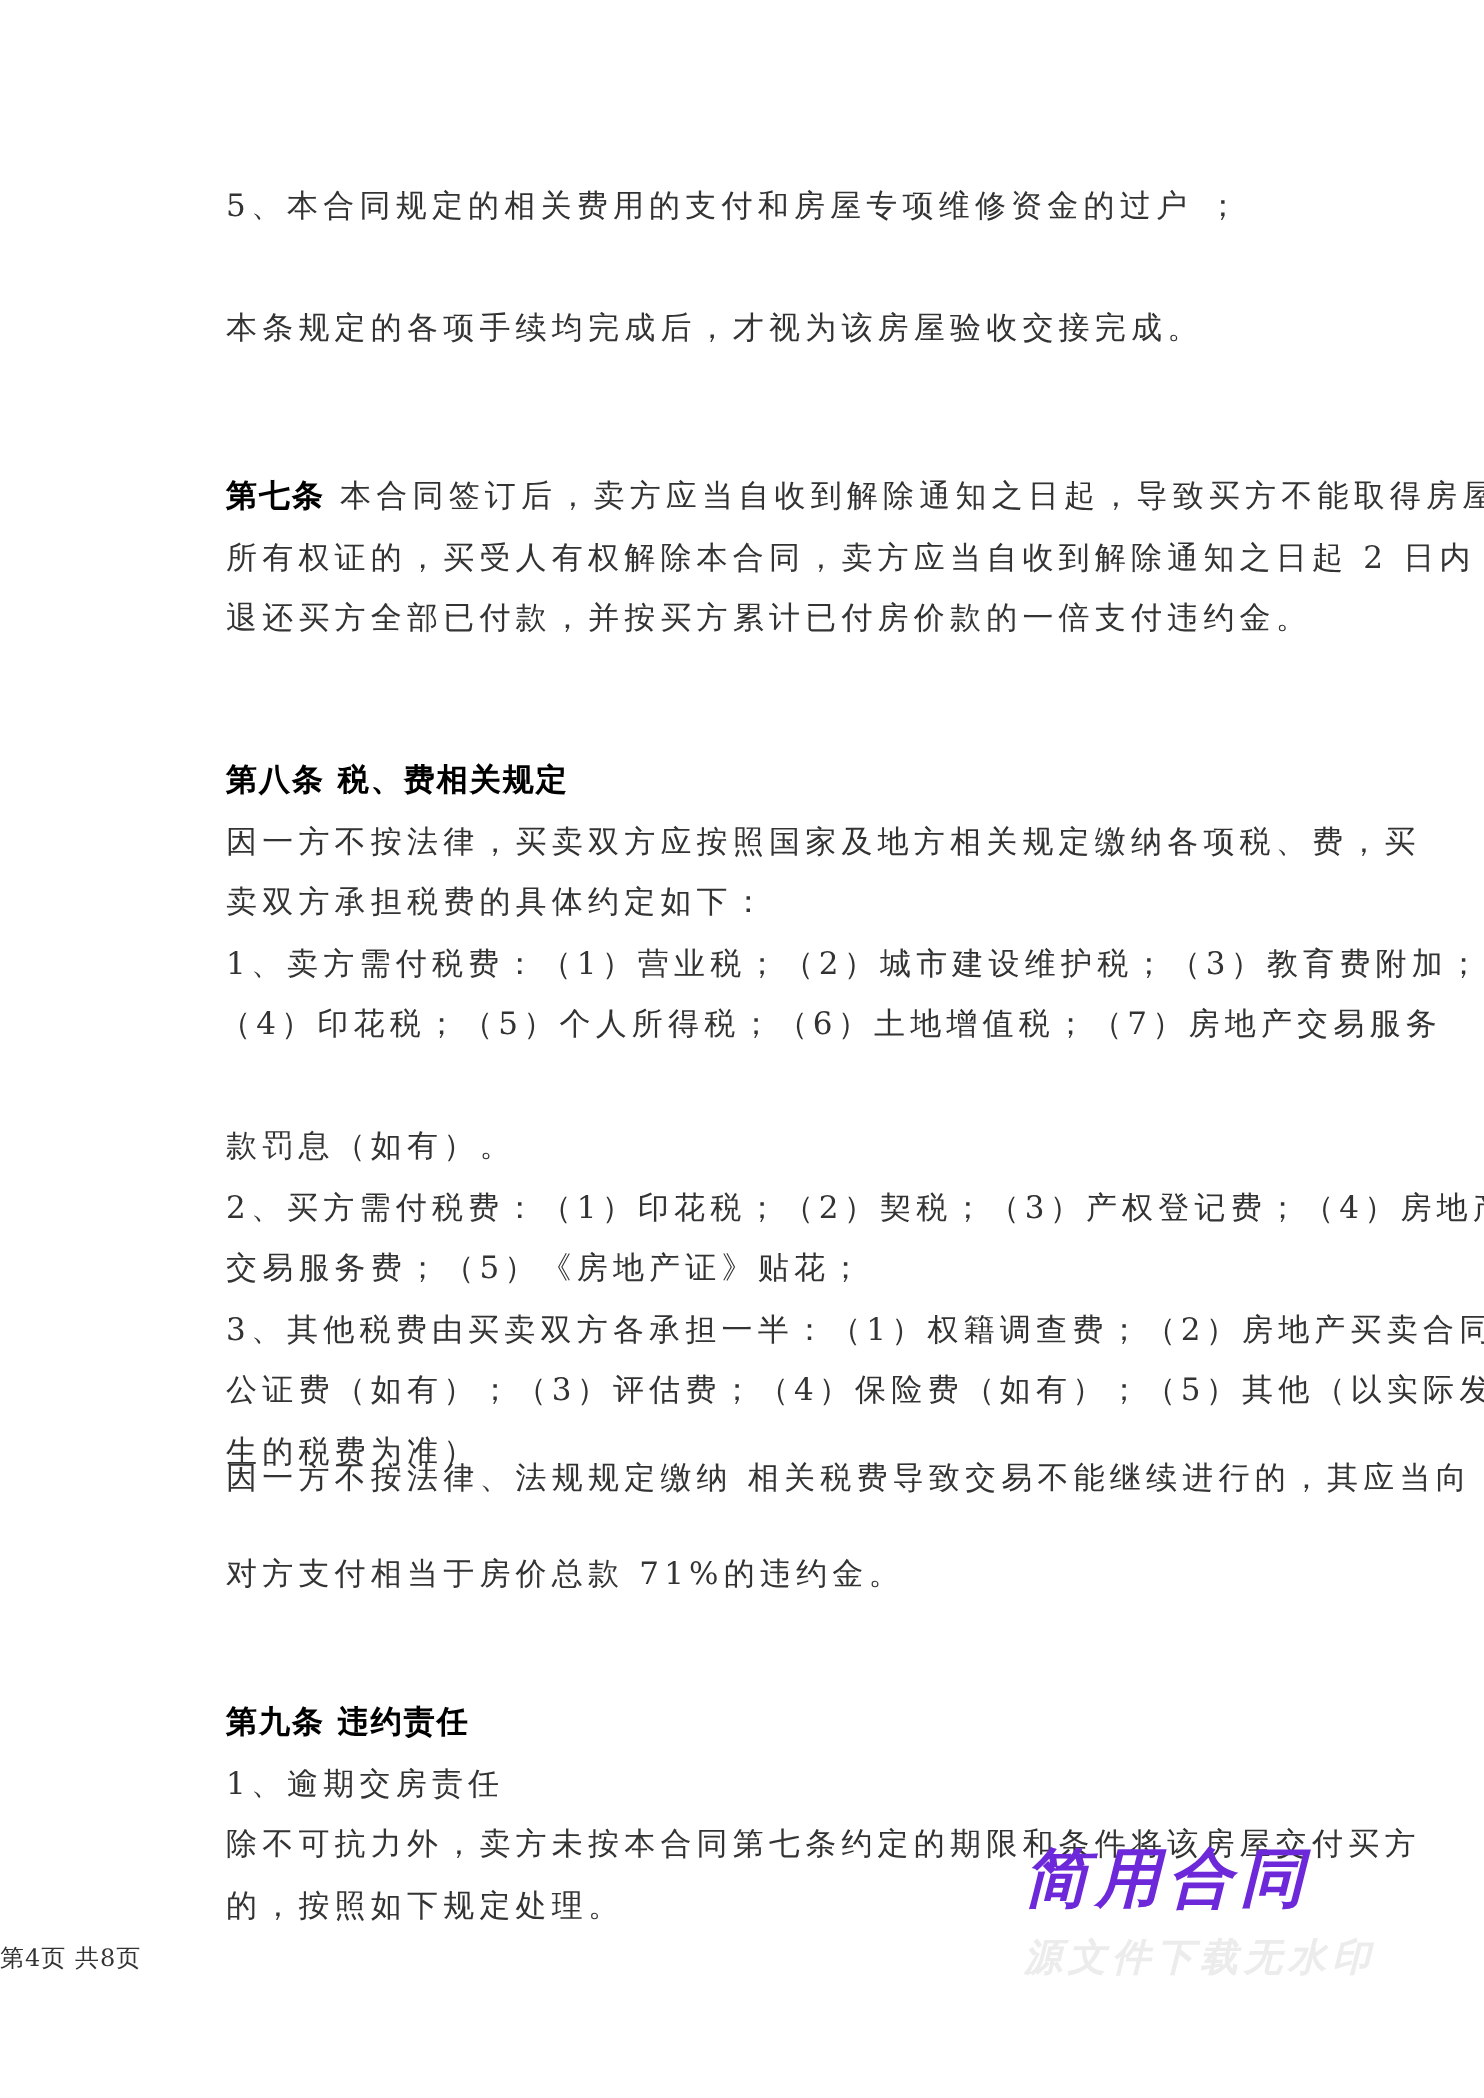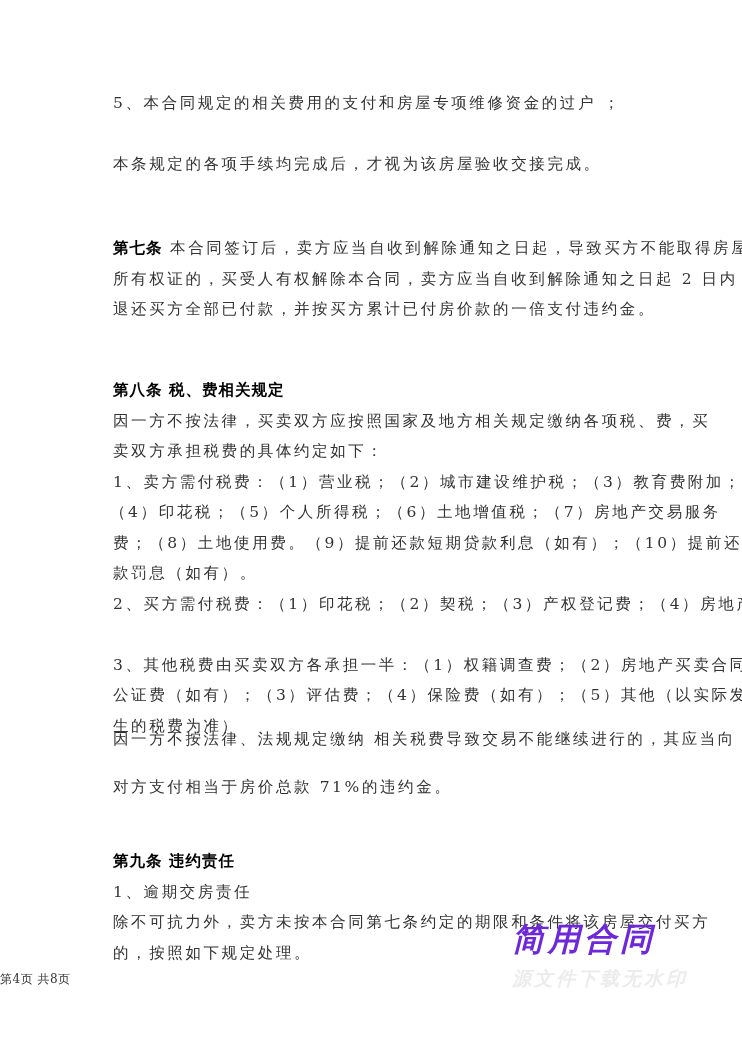--- a/index.html
+++ b/index.html
@@ -26,23 +26,23 @@
     <span>本合同签订后，卖方应当自收到解除通知之日起，导致买方不能取得房屋</span>
   </div>
   <div class="line" style="top:269px">所有权证的，买受人有权解除本合同，卖方应当自收到解除通知之日起 2 日内</div>
   <div class="line bold" style="top:380px">第八条 税、费相关规定</div>
 
   <div class="line" style="top:299px">退还买方全部已付款，并按买方累计已付房价款的一倍支付违约金。</div>
   <div class="line" style="top:411px">因一方不按法律，买卖双方应按照国家及地方相关规定缴纳各项税、费，买</div>
   <div class="line" style="top:441px">卖双方承担税费的具体约定如下：</div>
   <div class="line" style="top:472px">1、卖方需付税费：（1）营业税；（2）城市建设维护税；（3）教育费附加；</div>
   <div class="line indent-paren" style="top:502px">（4）印花税；（5）个人所得税；（6）土地增值税；（7）房地产交易服务</div>
-  <div class="line" style="top:533px">费；（8）土地使用费。（9）提前还款短期贷款利息（如有）；（10）提前还</div>
   <div class="line" style="top:563px">款罚息（如有）。</div>
   <div class="line" style="top:594px">2、买方需付税费：（1）印花税；（2）契税；（3）产权登记费；（4）房地产</div>
+  <div class="line" style="top:624px">交易服务费；（5）《房地产证》贴花；</div>
   <div class="line" style="top:655px">3、其他税费由买卖双方各承担一半：（1）权籍调查费；（2）房地产买卖合同</div>
   <div class="line" style="top:685px">公证费（如有）；（3）评估费；（4）保险费（如有）；（5）其他（以实际发</div>
   <div class="line" style="top:716px">生的税费为准）</div>
   <div class="line" style="top:729px">因一方不按法律、法规规定缴纳 相关税费导致交易不能继续进行的，其应当向</div>
   <div class="line" style="top:777px">对方支付相当于房价总款 71%的违约金。</div>
 
   <div class="line bold" style="top:851px">第九条 违约责任</div>
   <div class="line" style="top:882px">1、逾期交房责任</div>
   <div class="line" style="top:912px">除不可抗力外，卖方未按本合同第七条约定的期限和条件将该房屋交付买方</div>
   <div class="line" style="top:943px">的，按照如下规定处理。</div>

